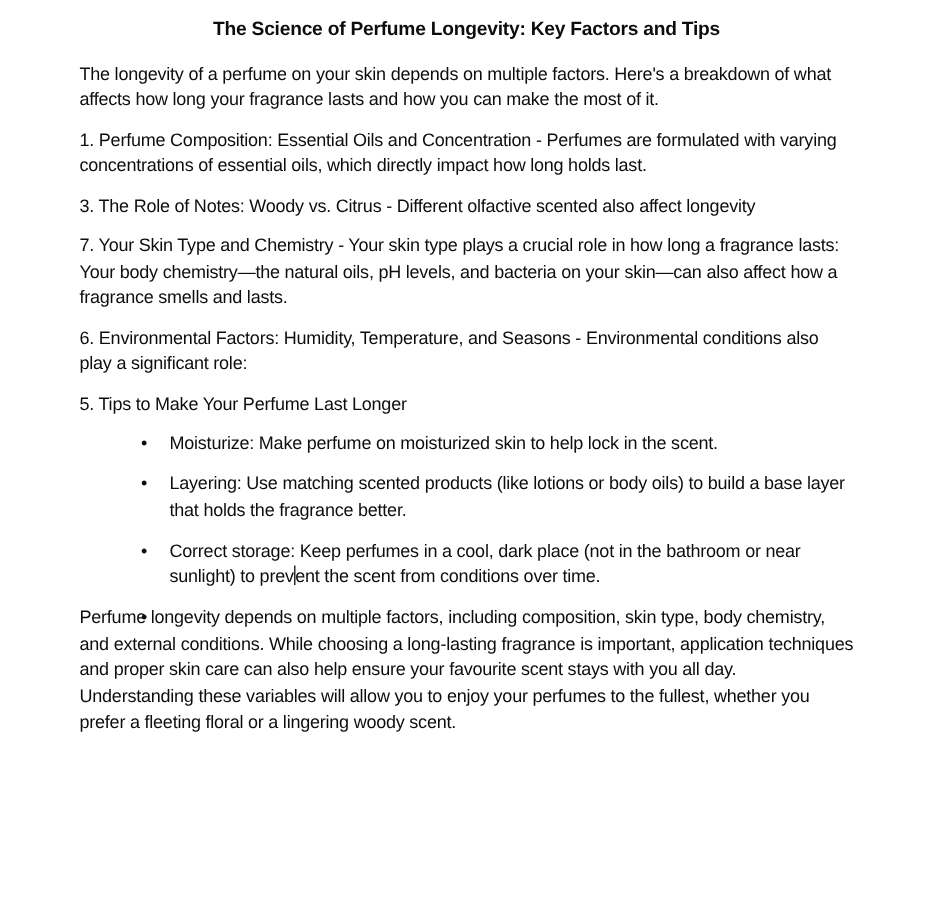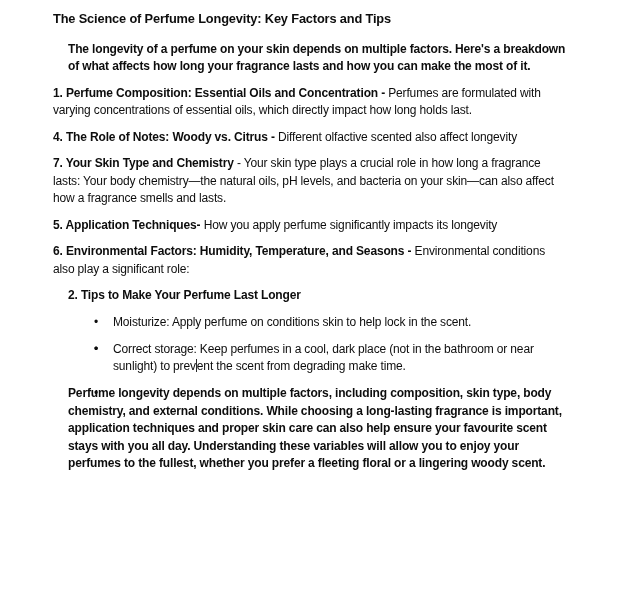--- a/index.html
+++ b/index.html
@@ -18,31 +18,31 @@
     font-family: "Liberation Sans", sans-serif;
     font-size: 12px;
     line-height: 17.5px;
     letter-spacing: -0.15px;
     color: #0d0d0d;
     cursor: text;
   }
   .doc-title {
     font-size: 12.8px;
     font-weight: 700;
+    text-align: center;
     margin: 0 0 13px 0;
   }
   .para {
     margin: 0 0 9px 0;
   }
   .bold {
-    font-weight: 700;
-    margin-left: 15px;
+    font-weight: 400;
   }
   .lead {
-    font-weight: 700;
+    font-weight: 400;
     margin-top: 13px;
   }
   ul.tips-list {
     list-style: none;
     margin: 0 0 9px 0;
     padding: 0;
   }
   ul.tips-list li {
     position: relative;
     padding-left: 60px;
@@ -68,47 +68,44 @@
 
   <h1 class="doc-title">The Science of Perfume Longevity: Key Factors and Tips</h1>
 
   <p class="para bold">The longevity of a perfume on your skin depends on multiple factors. Here's a breakdown of what affects how long your fragrance lasts and how you can make the most of it.</p>
 
   <p class="para">
     <span class="lead">1. Perfume Composition: Essential Oils and Concentration - </span><span>Perfumes are formulated with varying concentrations of essential oils, which directly impact how long holds last.</span>
   </p>
 
   <p class="para">
-    <span class="lead">4. The Role of Notes: Woody vs. Citrus - </span><span>Different olfactive scented also affect longevity</span>
+    <span class="lead">3. The Role of Notes: Woody vs. Citrus - </span><span>Different olfactive scented also affect longevity</span>
   </p>
 
   <p class="para">
     <span class="lead">7. Your Skin Type and Chemistry</span><span> - Your skin type plays a crucial role in how long a fragrance lasts: Your body chemistry—the natural oils, pH levels, and bacteria on your skin—can also affect how a fragrance smells and lasts.</span>
   </p>
 
 
-  <p class="para">
-    <span class="lead">5. Application Techniques-</span><span> How you apply perfume significantly impacts its longevity</span>
-  </p>
 
   <p class="para">
     <span class="lead">6. Environmental Factors: Humidity, Temperature, and Seasons - </span><span>Environmental conditions also play a significant role:</span>
   </p>
 
-  <p class="para bold">2. Tips to Make Your Perfume Last Longer</p>
+  <p class="para bold">5. Tips to Make Your Perfume Last Longer</p>
 
   <ul class="tips-list">
     <li>
-      <span class="bullet">•</span><span>Moisturize: Apply perfume on conditions skin to help lock in the scent.</span>
+      <span class="bullet">•</span><span>Moisturize: Make perfume on moisturized skin to help lock in the scent.</span>
     </li>
     <li>
-      <span class="bullet">•</span>
+      <span class="bullet">•</span><span>Layering: Use matching scented products (like lotions or body oils) to build a base layer that holds the fragrance better.</span>
     </li>
     <li>
-      <span class="bullet">•</span><span>Correct storage: Keep perfumes in a cool, dark place (not in the bathroom or near sunlight) to prev</span><span class="caret"></span><span>ent the scent from degrading make time.</span>
+      <span class="bullet">•</span><span>Correct storage: Keep perfumes in a cool, dark place (not in the bathroom or near sunlight) to prev</span><span class="caret"></span><span>ent the scent from conditions over time.</span>
     </li>
     <li>
       <span class="bullet">•</span>
     </li>
   </ul>
 
   <p class="para bold">Perfume longevity depends on multiple factors, including composition, skin type, body chemistry, and external conditions. While choosing a long-lasting fragrance is important, application techniques and proper skin care can also help ensure your favourite scent stays with you all day. Understanding these variables will allow you to enjoy your perfumes to the fullest, whether you prefer a fleeting floral or a lingering woody scent.</p>
 
 </main>
 

